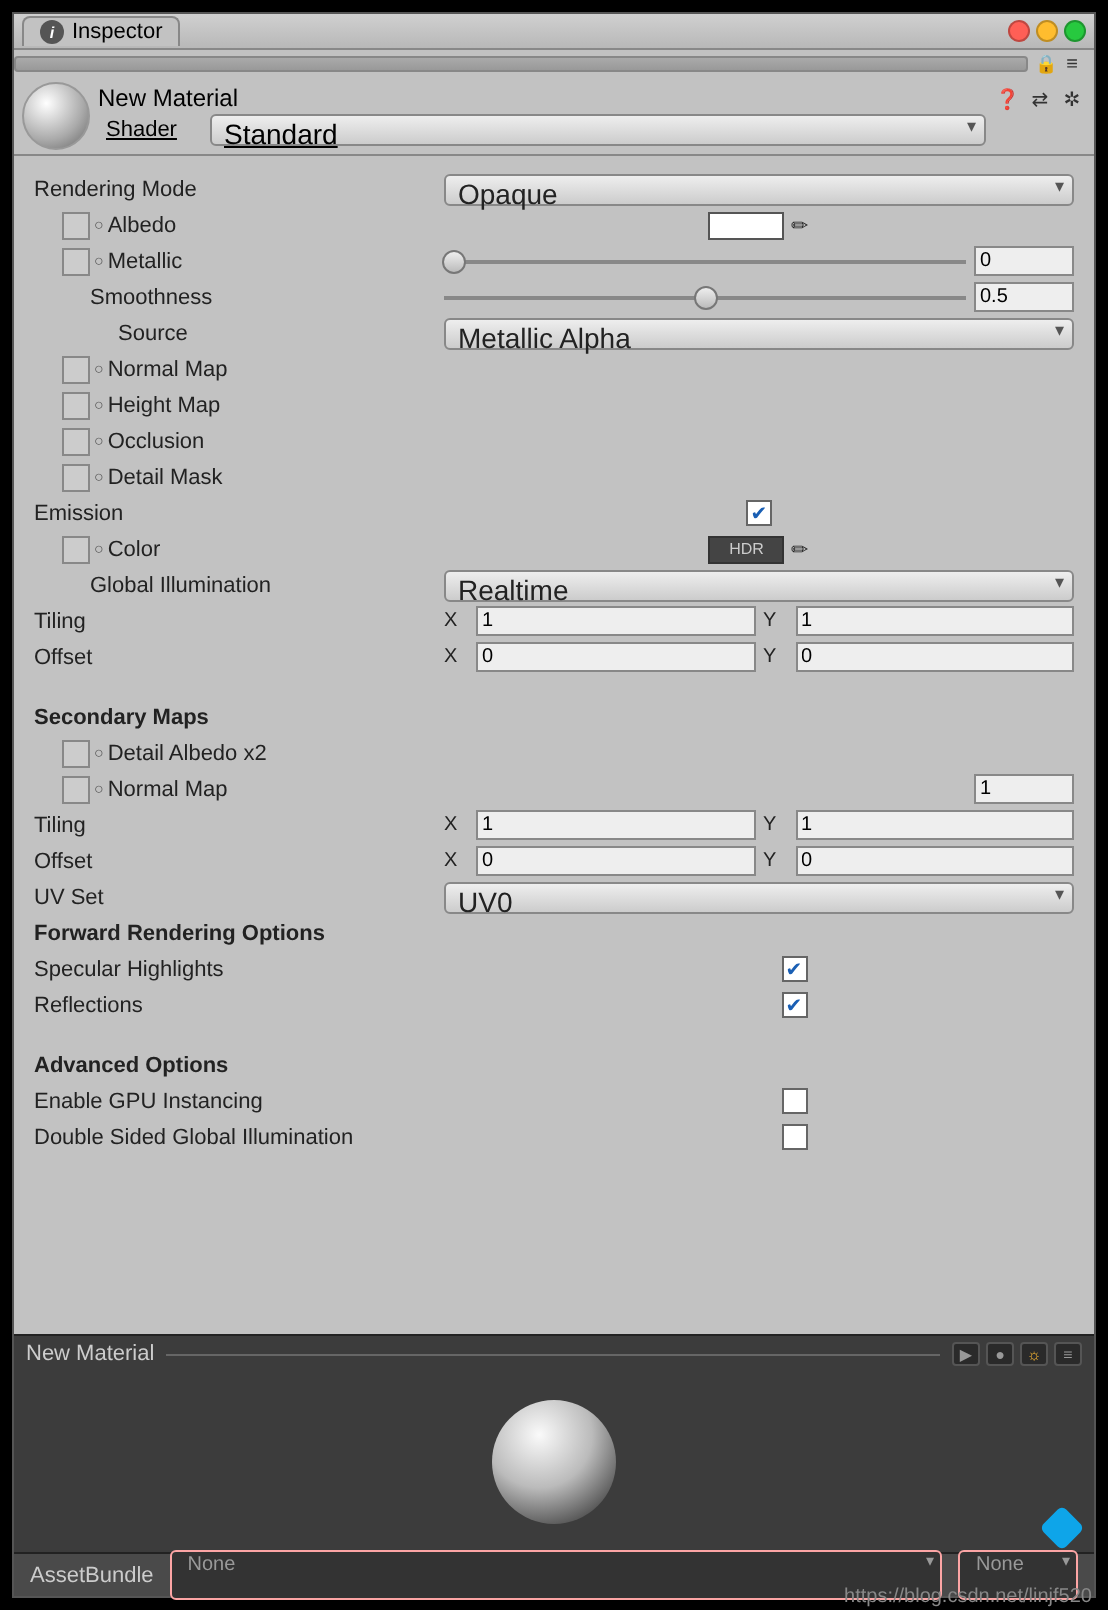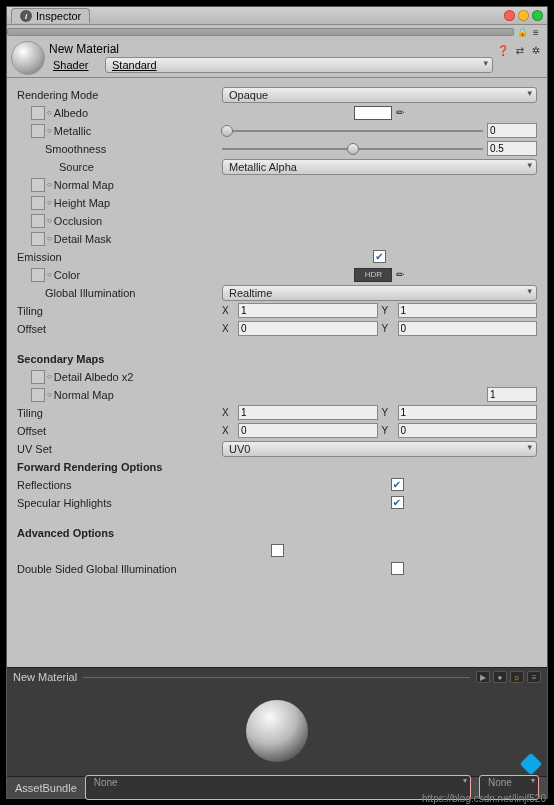--- a/index.html
+++ b/index.html
@@ -13,21 +13,21 @@
 .dot.red { background: #ff5f56; } .dot.yel { background: #ffbd2e; } .dot.grn { background: #27c93f; }
 .popup-row { display: flex; align-items: center; height: 14px; padding-right: 4px; }
 .popup-bar { flex: 1; height: 8px; background: linear-gradient(#aaa,#999); border-radius: 2px; border: 1px solid #888; }
 .lock-icon { margin-left: 4px; font-size: 9px; color: #444; }
 .header { display: flex; align-items: flex-start; padding: 2px 4px; gap: 4px; border-bottom: 1px solid #888; }
 .sphere-big { width: 34px; height: 34px; border-radius: 50%; background: radial-gradient(circle at 35% 30%, #fff, #aaa 60%, #666); border: 1px solid #999; }
 .header-info { flex: 1; }
 .mat-name { font-size: 12px; padding: 1px 0; }
 .shader-row { display: flex; align-items: center; gap: 6px; font-size: 11px; text-decoration: underline; }
 .shader-label { width: 50px; padding-left: 4px; }
-.dropdown { flex: 1; background: linear-gradient(#eee,#ccc); border: 1px solid #888; border-radius: 3px; font-size: 11px; padding: 1px 14px 1px 6px; position: relative; height: 16px; }
+.dropdown { flex: 1; background: linear-gradient(#eee,#ccc); border: 1px solid #888; border-radius: 3px; font-size: 14px; padding: 1px 14px 1px 6px; position: relative; height: 16px; }
 .dropdown::after { content: '▾'; position: absolute; right: 4px; top: 0; font-size: 9px; color: #555; }
 .header-icons { display: flex; gap: 2px; padding-top: 2px; }
 .hi { width: 14px; height: 14px; display: flex; align-items: center; justify-content: center; font-size: 10px; color: #333; }
 .content { flex: 1; padding: 8px 10px; font-size: 11px; color: #222; overflow: hidden; }
 .row { display: flex; align-items: center; min-height: 17px; margin-bottom: 1px; }
 .row .lbl { width: 205px; display: flex; align-items: center; gap: 2px; }
 .row .ctrl { flex: 1; display: flex; align-items: center; gap: 4px; justify-content: center; }
 .bold { font-weight: bold; }
 .tex-slot { width: 14px; height: 14px; border: 1px solid #888; background: #ccc; flex-shrink: 0; }
 .expand { font-size: 8px; color: #555; }
@@ -297,40 +297,43 @@
       <div class="ctrl">
           <div class="dropdown" style="flex:1">UV0</div>
         </div>
     </div>
 
     <div class="row">
         <div class="lbl bold">Forward Rendering Options</div>
       </div>
     <div class="row">
       <div class="lbl" style="width:240px">
+          <span>Specular Highlights</span>
+        </div>
+      <div class="ctrl">
+          <div class="checkbox checked"></div>
+        </div>
+    </div>
+    <div class="row">
+      <div class="lbl" style="width:240px">
           <span>Reflections</span>
         </div>
       <div class="ctrl">
           <div class="checkbox checked"></div>
         </div>
     </div>
+
+    <div class="spacer"></div>
+    <div class="row">
+        <div class="lbl bold">Advanced Options</div>
+      </div>
     <div class="row">
       <div class="lbl" style="width:240px">
-          <span>Specular Highlights</span>
-        </div>
-      <div class="ctrl">
-          <div class="checkbox checked"></div>
-        </div>
-    </div>
-
-    <div class="spacer"></div>
-    <div class="row">
-        <div class="lbl bold">Advanced Options</div>
-      </div>
-    <div class="row">
+          <span>Enable GPU Instancing</span>
+        </div>
       <div class="ctrl">
           <div class="checkbox"></div>
         </div>
     </div>
     <div class="row">
       <div class="lbl" style="width:240px">
           <span>Double Sided Global Illumination</span>
         </div>
       <div class="ctrl">
           <div class="checkbox"></div>

